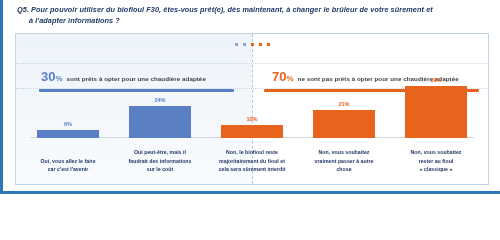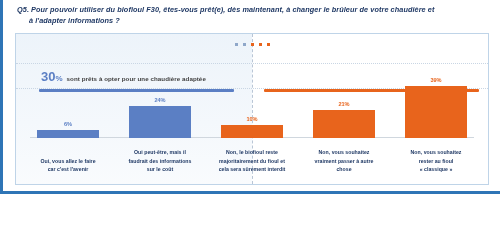--- a/index.html
+++ b/index.html
@@ -113,21 +113,21 @@
   .footer-accent{
     position:absolute;left:0;right:0;bottom:0;height:3px;background:#2e75b6;
   }
 </style>
 </head>
 <body>
 
 <div class="slide">
 
   <div class="question">
-    <span>Q5. Pour pouvoir utiliser du biofioul F30, êtes-vous prêt(e), dès maintenant, à changer le brûleur de votre chaudière et</span>
+    <span>Q5. Pour pouvoir utiliser du biofioul F30, êtes-vous prêt(e), dès maintenant, à changer le brûleur de votre sûrement et</span>
     <span class="q-l2">à l'adapter informations ?</span>
   </div>
 
   <div class="panel">
 
     <div class="band-left"></div>
     <div class="divider"></div>
     <div class="dotrule r1"></div>
     <div class="dotrule r2"></div>
 
@@ -139,20 +139,26 @@
       <i style="background: rgb(232, 100, 28);"></i>
     </div>
 
     <div class="summary">
       <div class="sum left">
         <span class="big" style="color:#5b7fc4">
           <span>30</span><span class="pct">%</span>
         </span>
         <span class="txt">sont prêts à opter pour une chaudière adaptée</span>
       </div>
+      <div class="sum right">
+        <span class="big" style="color:#e8641c">
+          <span>70</span><span class="pct">%</span>
+        </span>
+        <span class="txt">ne sont pas prêts à opter pour une chaudière adaptée</span>
+      </div>
     </div>
 
     <div class="rules">
       <div class="rule blue" style="background:#5b7fc4"></div>
       <div class="rule orange" style="background:#e8641c"></div>
     </div>
 
     <div class="plot">
       <div class="baseline"></div>
       <div class="bars" id="bars">

